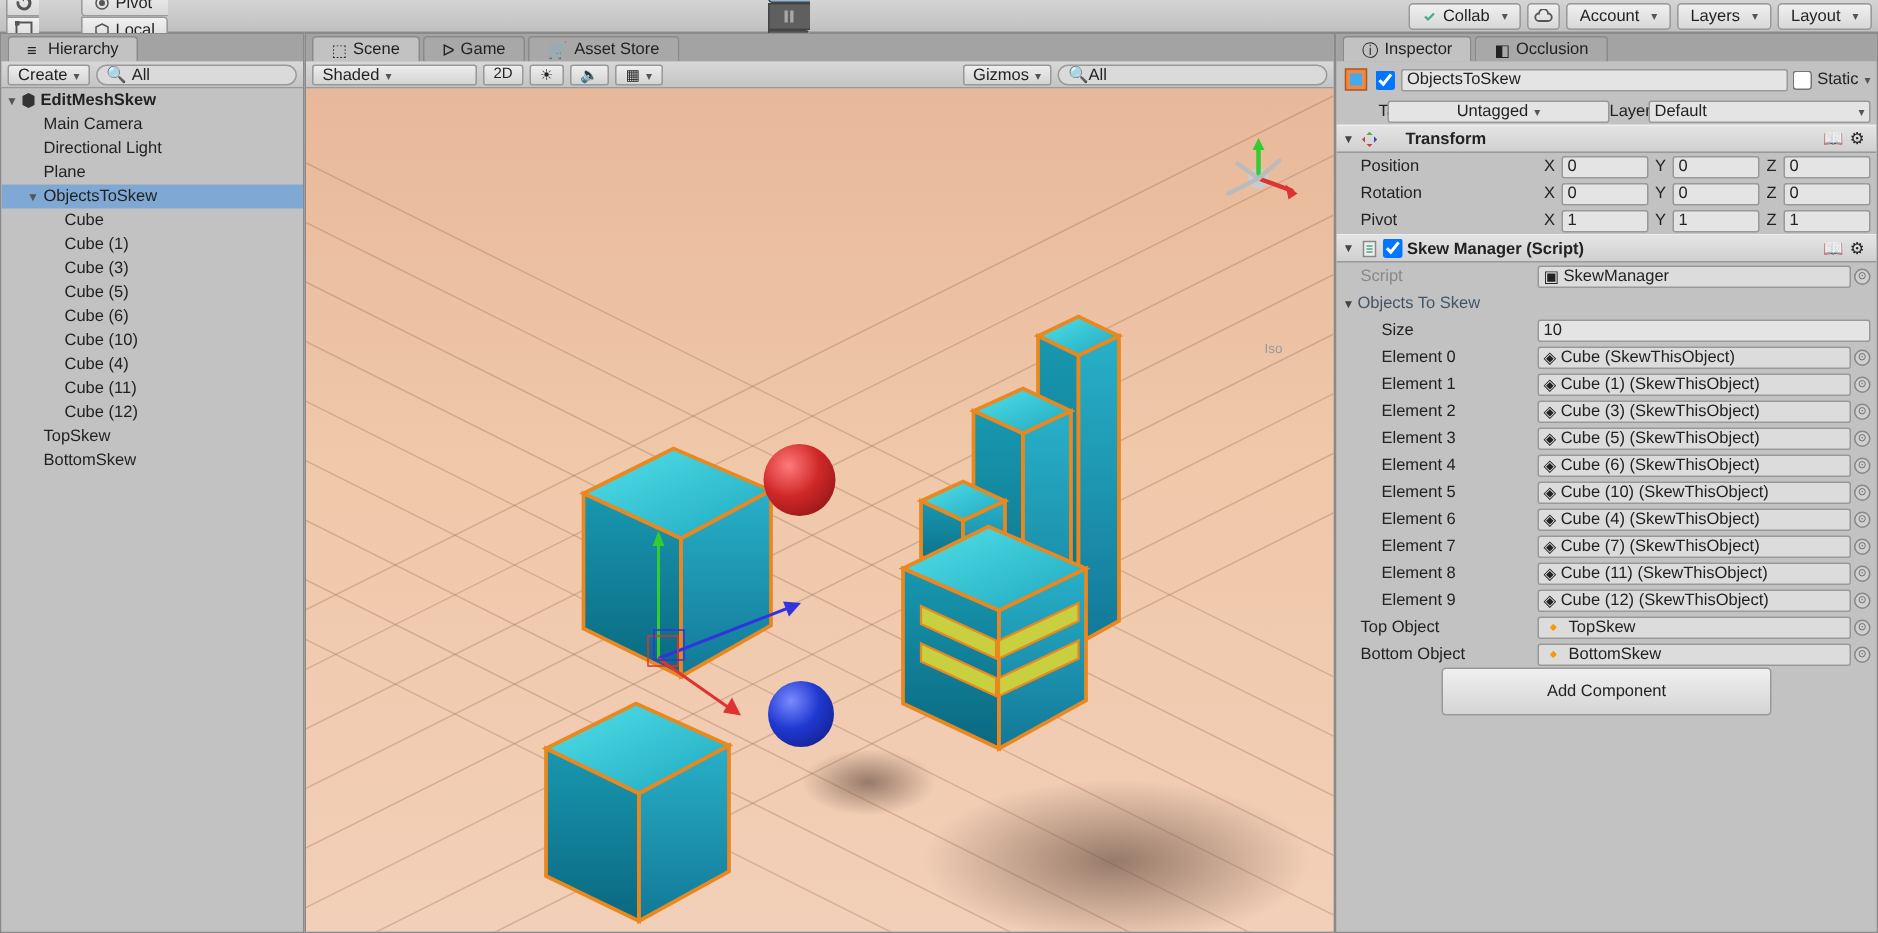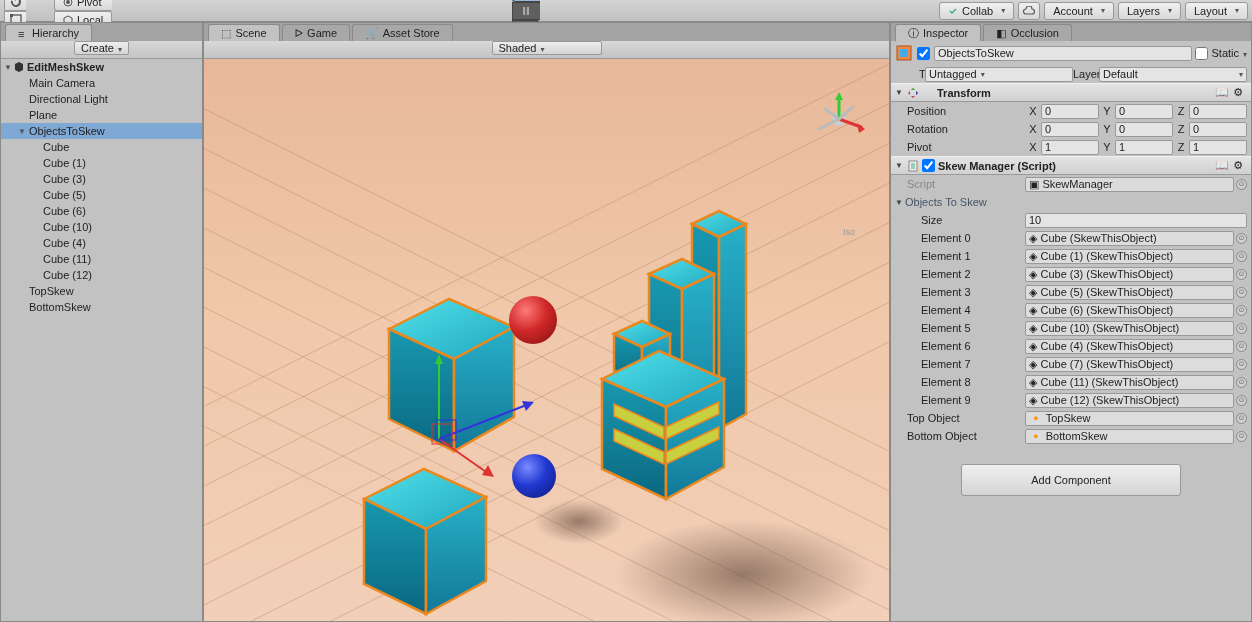--- a/index.html
+++ b/index.html
@@ -21,21 +21,21 @@
 
 .columns { display:flex; height:calc(100% - 22px); }
 .panel { background:#c2c2c2; border:1px solid #8a8a8a; display:flex; flex-direction:column; }
 .panel.hier { width:203px; }
 .panel.scene { flex:1; }
 .panel.insp { width:362px; }
 .tabrow { height:18px; background:#a3a3a3; display:flex; align-items:flex-end; padding-left:4px; }
 .tab { height:17px; padding:2px 12px; background:#c2c2c2; border:1px solid #8a8a8a; border-bottom:none; border-radius:3px 3px 0 0; margin-right:2px; display:flex; align-items:center; gap:4px; }
 .tab.inactive { background:#a8a8a8; }
 .tabicon { width:10px; height:10px; }
-.subtool { height:18px; background:linear-gradient(#d8d8d8,#c4c4c4); border-bottom:1px solid #999; display:flex; align-items:center; padding:0 4px; gap:4px;flex-direction:column; }
+.subtool { height:18px; background:linear-gradient(#d8d8d8,#c4c4c4); border-bottom:1px solid #999; display:flex; align-items:center; padding:0 4px; gap:4px; }
 .subtool .mini { height:14px; font-size:10px; padding:0 6px; background:linear-gradient(#eee,#d4d4d4); border:1px solid #999; border-radius:2px; }
 .search { flex:1; height:14px; background:#dadada; border:1px solid #999; border-radius:7px; padding:0 6px; font-size:10px; color:#777; display:flex; align-items:center; }
 .tree { flex:1; overflow:auto; background:#c2c2c2; }
 .treeitem { height:16px; display:flex; align-items:center; padding-left:4px; }
 .treeitem.sel { background:#7fa9d4; }
 .treeitem .fold { width:10px; text-align:center; color:#555; font-size:8px; }
 .treeitem .lbl { padding-left:2px; }
 .d0 { padding-left:2px; } .d1 { padding-left:16px; } .d2 { padding-left:30px; }
 
 .sceneview { flex:1; position:relative; background:linear-gradient(180deg,#e8b89a 0%,#f0c8aa 45%,#f2cfb8 100%); overflow:hidden;text-align:right; }
@@ -45,21 +45,21 @@
 
 .insprow { display:flex; align-items:center; height:18px; padding:0 4px; }
 .insphdr { background:linear-gradient(#e4e4e4,#d0d0d0); border-top:1px solid #eee; border-bottom:1px solid #999; height:19px; }
 .insphdr .fold { width:12px; font-size:8px; color:#444; }
 .lbl-col { width:130px; padding-left:12px; }
 .fld { flex:1; height:15px; background:#e4e4e4; border:1px solid #999; border-radius:2px; padding:0 3px; display:flex; align-items:center; }
 .xyz-lbl { width:16px; text-align:center; }
 .objfld { flex:1; height:15px; background:#dcdcdc; border:1px solid #999; border-radius:2px; padding:0 3px; display:flex; align-items:center; gap:3px; }
 .objfld.dis { color:#888; }
 .circ { width:11px; height:11px; border:1px solid #888; border-radius:50%; background:#d0d0d0; display:flex; align-items:center; justify-content:center; font-size:7px; color:#666; margin-left:2px;}
-.addcomp { margin:19px auto; width:220px; height:32px; background:linear-gradient(#f0f0f0,#d4d4d4); border:1px solid #999; border-radius:3px; display:flex; align-items:center; justify-content:center; }
+.addcomp { margin:0 auto; width:220px; height:32px; background:linear-gradient(#f0f0f0,#d4d4d4); border:1px solid #999; border-radius:3px; display:flex; align-items:center; justify-content:center; }
 svg { display:block; }
 .axisgizmo { position:absolute; right:20px; top:30px; width:60px; height:60px; }
 .isolbl { position:absolute; right:34px; top:168px; color:#999; font-size:9px; }
 </style>
 </head>
 <body>
 
 <div class="topbar">
   <div class="btngroup">
     <div class="icobtn">
@@ -412,21 +412,21 @@
         <input type="checkbox" checked="" style="margin: 0px 4px;">
         <div class="fld" style="flex:1">
             <span>ObjectsToSkew</span>
           </div>
         <input type="checkbox" style="margin: 0px 3px;">
         <span>Static</span>
           <span class="dropbtn" style="width:8px"></span>
       </div>
       <div class="insprow">
         <span style="width:30px;padding-left:24px">Tag</span>
-        <div class="fld dropbtn" style="flex:1;justify-content:flex-start">
+        <div class="fld dropbtn" style="flex:1;justify-content:center">
             <span>Untagged</span>
           </div>
         <span style="width:26px;text-align:left;padding-right:4px">Layer</span>
         <div class="fld dropbtn" style="flex:1;justify-content:space-between">
             <span>Default</span>
           </div>
       </div>
 
       <div class="insprow insphdr">
         <span class="fold">▼</span>

